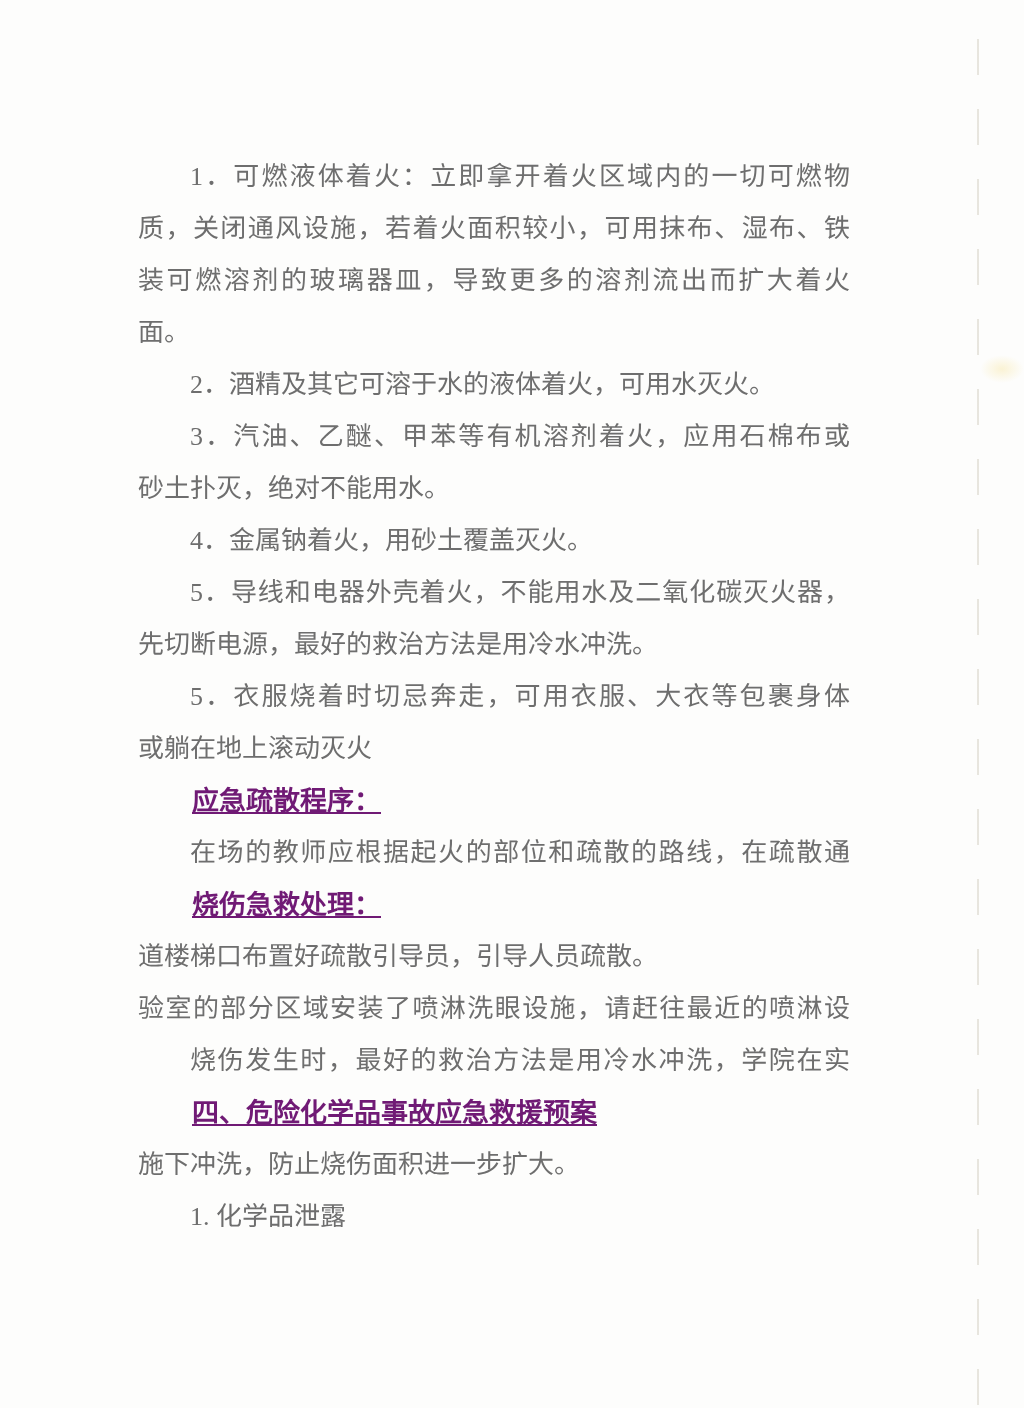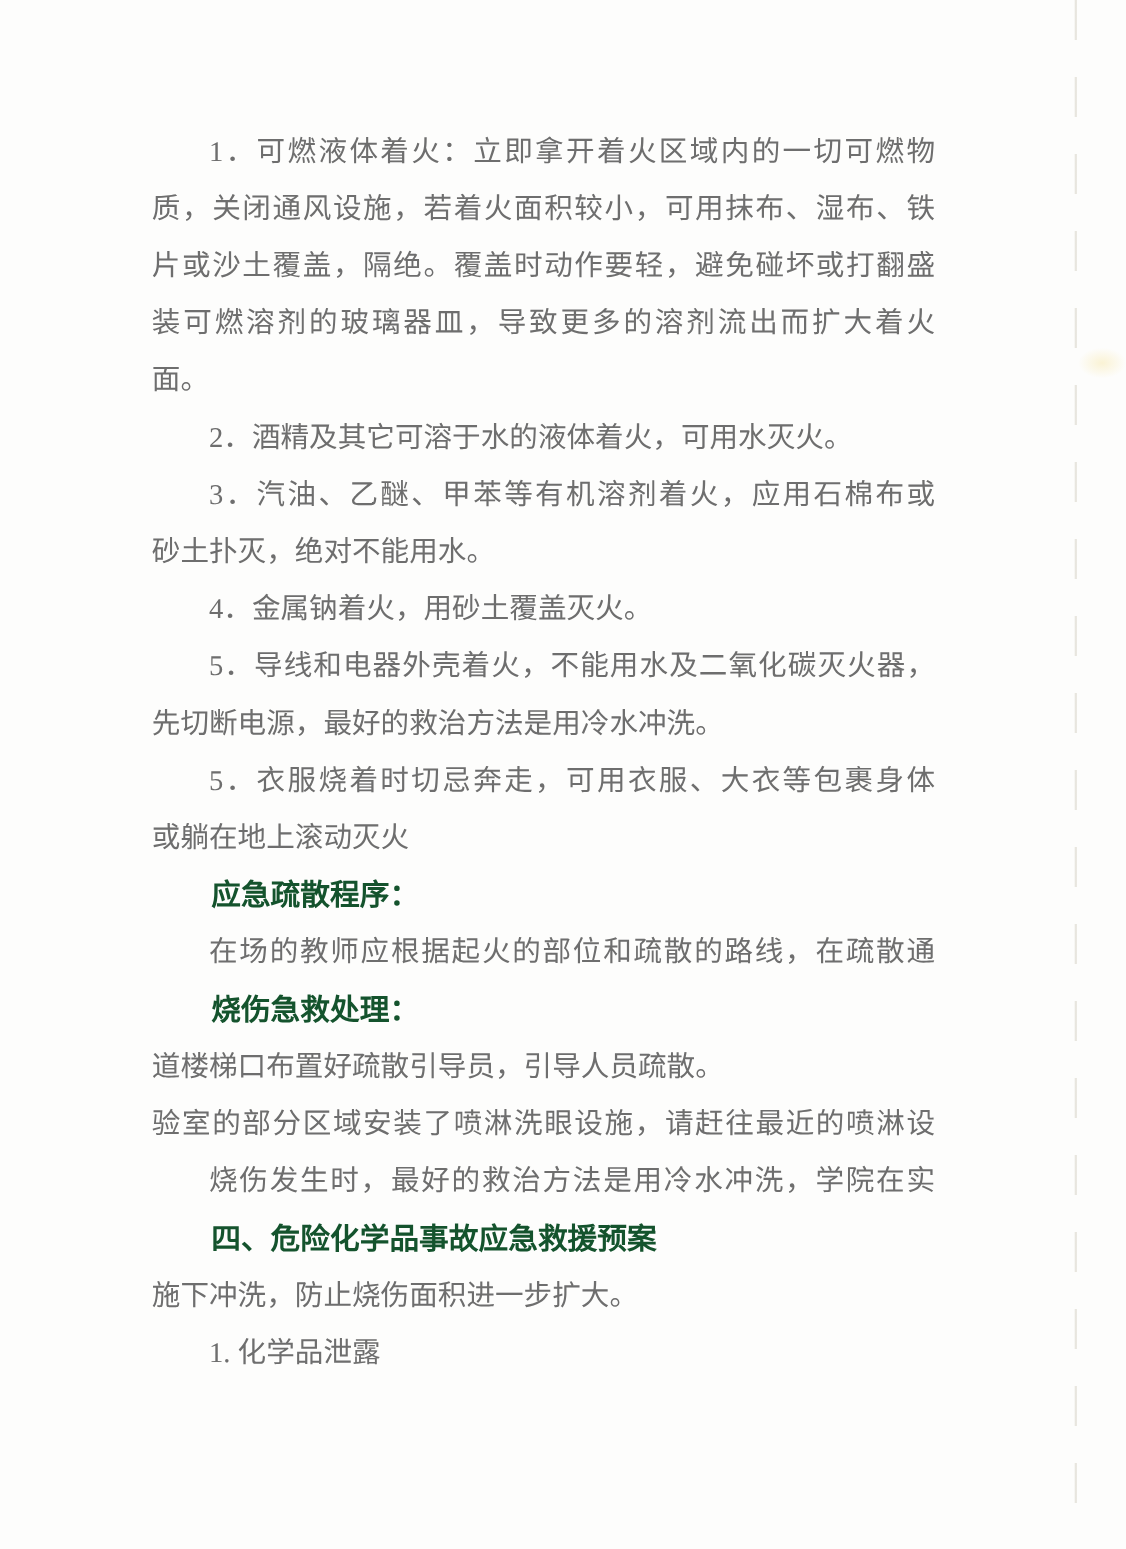--- a/index.html
+++ b/index.html
@@ -6,20 +6,21 @@
   body {
     width: 1024px; height: 1408px;
     background: #fdfdfc;
     overflow: hidden;
     font-family: "Liberation Serif", "DejaVu Serif", serif;
   }
   .page {
     position: relative;
     width: 1024px; height: 1139px;
     background: #fdfdfc;
+    margin-top: 39px;
   }
   .textblock {
     position: absolute;
     left: 138px; top: 112px;
     width: 712px;
   }
   .ln {
     font-size: 26px;
     line-height: 52px;
     color: #6e6e6e;
@@ -32,22 +33,23 @@
     white-space: normal;
     text-align: justify;
     text-align-last: justify;
   }
   
   .ind { text-indent: 2em; }
   
   .hd {
     font-family: "Liberation Sans", "DejaVu Sans", sans-serif;
     font-weight: bold;
-    color: #14532d;
+    color: #701a75;
     font-size: 27px;
+    text-decoration: underline;
   }
   
   .edge-line {
     position: absolute;
     left: 977px; top: 0;
     width: 2px; height: 1370px;
     background: repeating-linear-gradient(
       to bottom,
       rgba(214,210,198,0.55) 0 36px,
       rgba(214,210,198,0) 36px 70px
@@ -65,21 +67,20 @@
 <body>
 
 <div class="page">
 
   <div class="edge-line"></div>
   <div class="smudge"></div>
 
   <div class="textblock">
     <div class="ln ind j">1．可燃液体着火：立即拿开着火区域内的一切可燃物</div>
     <div class="ln j">质，关闭通风设施，若着火面积较小，可用抹布、湿布、铁</div>
-    <div class="ln j">片或沙土覆盖，隔绝。覆盖时动作要轻，避免碰坏或打翻盛</div>
     <div class="ln j">装可燃溶剂的玻璃器皿，导致更多的溶剂流出而扩大着火</div>
     <div class="ln">面。</div>
     <div class="ln ind">2．酒精及其它可溶于水的液体着火，可用水灭火。</div>
     <div class="ln ind j">3．汽油、乙醚、甲苯等有机溶剂着火，应用石棉布或</div>
     <div class="ln">砂土扑灭，绝对不能用水。</div>
     <div class="ln ind">4．金属钠着火，用砂土覆盖灭火。</div>
     <div class="ln ind j">5．导线和电器外壳着火，不能用水及二氧化碳灭火器，</div>
     <div class="ln">先切断电源，最好的救治方法是用冷水冲洗。</div>
     <div class="ln ind j">5．衣服烧着时切忌奔走，可用衣服、大衣等包裹身体</div>
     <div class="ln">或躺在地上滚动灭火</div>

